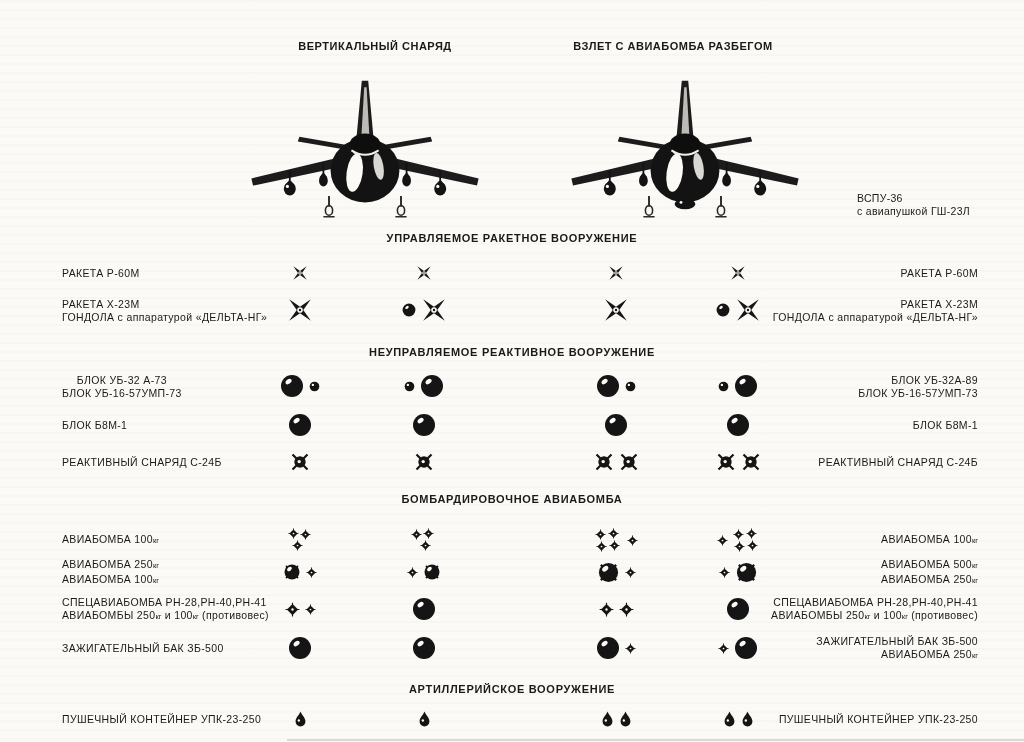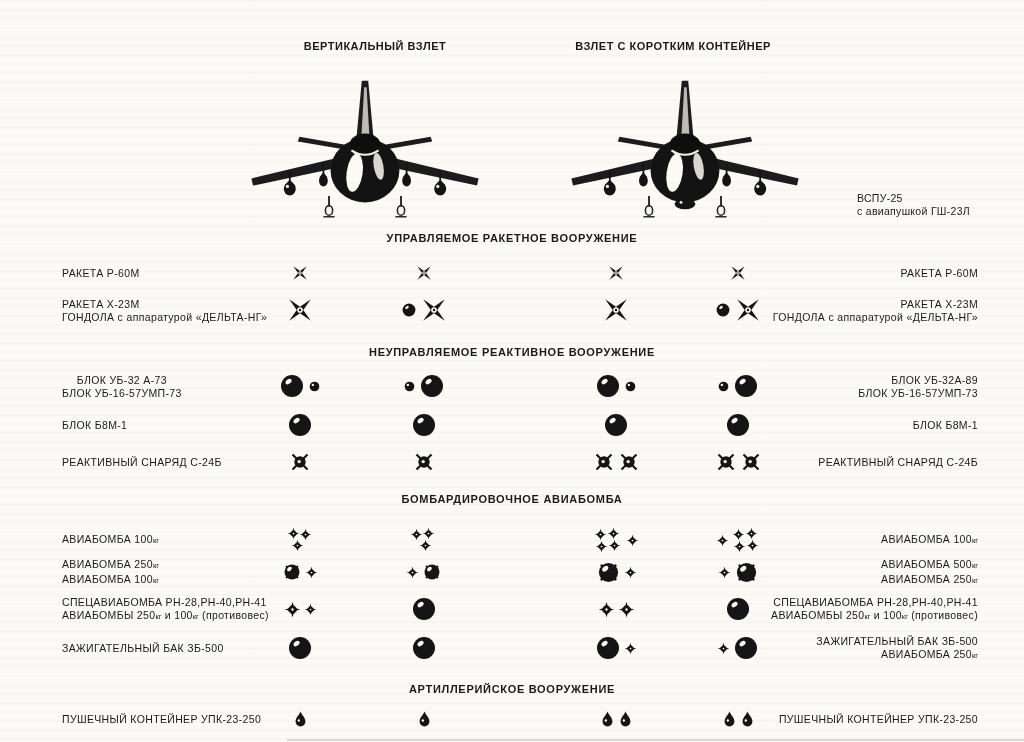--- a/index.html
+++ b/index.html
@@ -117,33 +117,33 @@
 
       <g id="sym-gunpod-belly">
         <rect x="156" y="150" width="8" height="8" fill="#131313"></rect>
         <ellipse cx="160" cy="160" rx="13" ry="6.5" fill="#131313"></ellipse>
         <circle cx="155" cy="158" r="1.8" fill="#fbfaf7"></circle>
       </g>
     </defs>
   </svg>
 
 
-  <div class="col-header" id="col-left">ВЕРТИКАЛЬНЫЙ ВЗЛЕТ</div>
-  <div class="col-header" id="col-right">ВЗЛЕТ С КОРОТКИМ КОНТЕЙНЕР</div>
+  <div class="col-header" id="col-left">ВЕРТИКАЛЬНЫЙ СНАРЯД</div>
+  <div class="col-header" id="col-right">ВЗЛЕТ С АВИАБОМБА РАЗБЕГОМ</div>
 
   <svg class="aircraft" style="left:205px;top:76px" width="320" height="148" viewBox="0 0 320 185">
     <use href="#sym-aircraft"></use>
   </svg>
   <svg class="aircraft" style="left:525px;top:76px" width="320" height="148" viewBox="0 0 320 185">
     <use href="#sym-aircraft"></use>
     <use href="#sym-gunpod-belly"></use>
   </svg>
 
   <div class="gun-note">
-    <div>ВСПУ-25</div>
+    <div>ВСПУ-36</div>
     <div>с авиапушкой ГШ-23Л</div>
   </div>
 
   <div id="rows-root">
       <div class="section-header" style="top: 238px;">УПРАВЛЯЕМОЕ РАКЕТНОЕ ВООРУЖЕНИЕ</div>
       <div class="row-label left" style="top: 273px;">
         <div>РАКЕТА Р-60М</div>
       </div>
       <div class="row-label right" style="top: 273px;">
         <div>РАКЕТА Р-60М</div>

